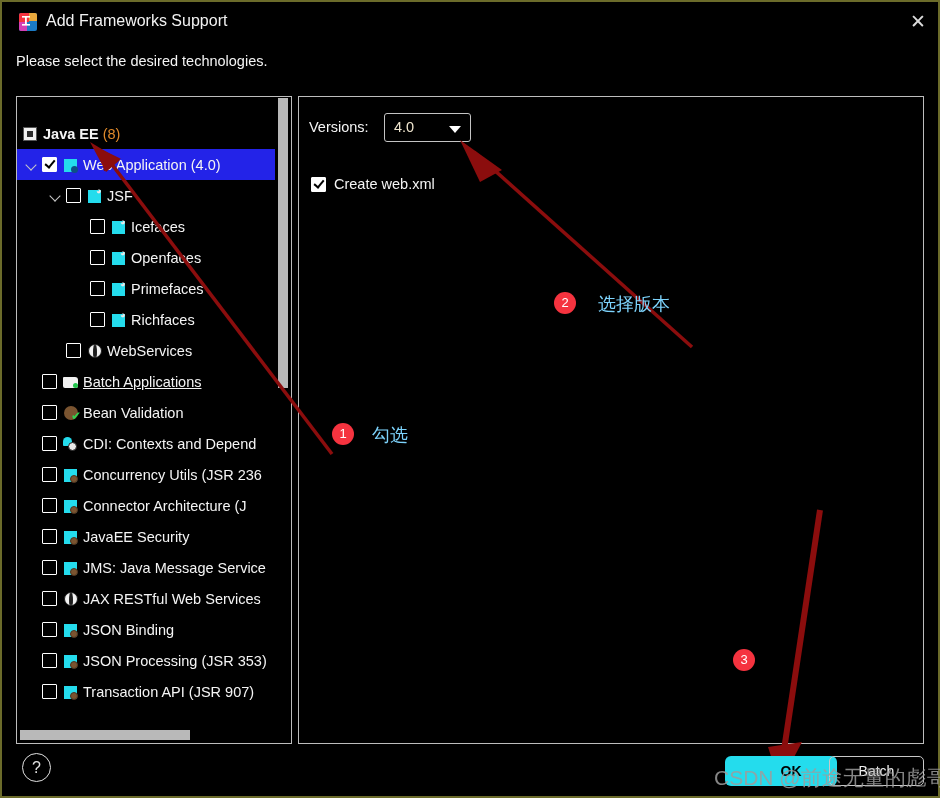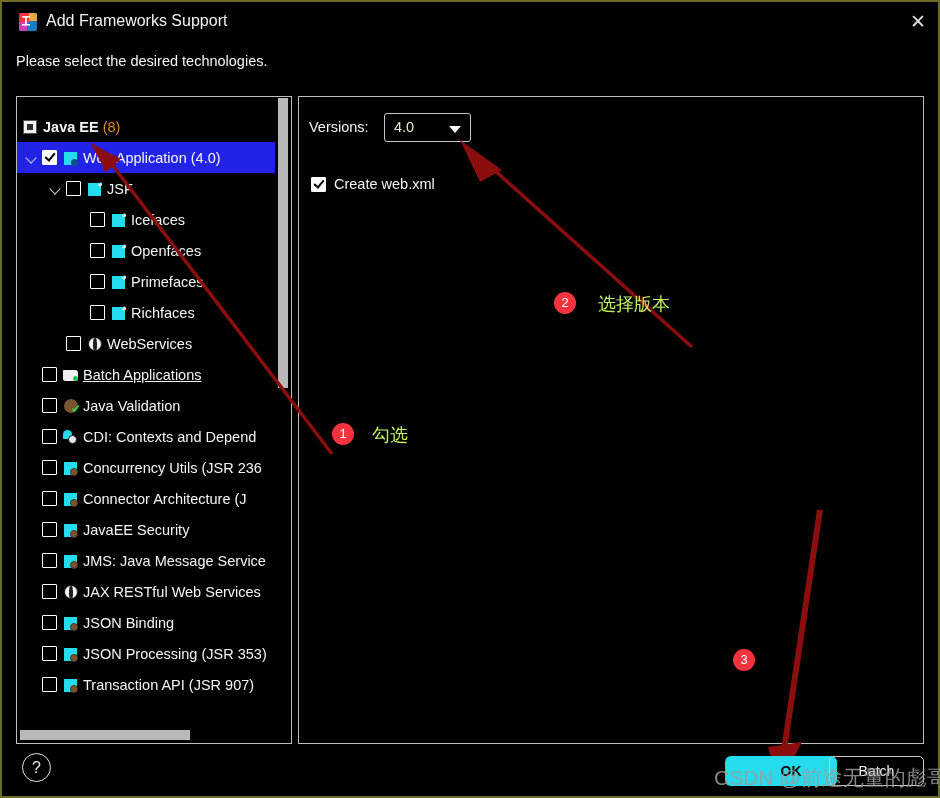--- a/index.html
+++ b/index.html
@@ -75,24 +75,23 @@
     left: 296px; top: 94px;
     width: 626px; height: 648px;
     border: 1px solid #bdbdbd;
     box-sizing: border-box;
     background: #000;
     overflow: hidden;
   }
   
   #tree {
     position: absolute;
-    left: 0; top: 9px;
+    left: 0; top: 16px;
     width: 258px;
     padding-top: 5px;
-    text-align: center;
   }
   .node {
     position: relative;
     height: 31px;
     white-space: nowrap;
     display: flex;
     align-items: center;
     font-size: 14.5px;
     color: #f4f4f4;
   }
@@ -357,21 +356,21 @@
     width: 22px; height: 22px;
     border-radius: 50%;
     background: #f5333f;
     color: #ffffff;
     font-size: 13px;
     line-height: 22px;
     text-align: center;
   }
   .ann-text {
     position: absolute;
-    color: #bef264;
+    color: #7dd3fc;
     font-size: 18px;
     white-space: nowrap;
     text-align: center;
   }
   #badge1 { left: 330px; top: 421px; }
   #ann1 { left: 370px; top: 421px; }
   #badge2 { left: 552px; top: 290px; }
   #ann2 { left: 596px; top: 290px; }
   #badge3 { left: 731px; top: 647px; }
   #overlay-svg {
@@ -534,21 +533,21 @@
             <span class="ic-folder"></span>
           </span>
           <span class="label">Batch Applications</span>
         </div>
         <div class="node" style="padding-left: 8px;">
           <span class="twisty"></span>
           <span class="cb"></span>
           <span class="tico">
             <span class="ic-beanbrown"></span>
           </span>
-          <span class="label">Java Validation</span>
+          <span class="label">Bean Validation</span>
         </div>
         <div class="node" style="padding-left: 8px;">
           <span class="twisty"></span>
           <span class="cb"></span>
           <span class="tico">
             <span class="ic-cdi"></span>
           </span>
           <span class="label">CDI: Contexts and Depend</span>
         </div>
         <div class="node" style="padding-left: 8px;">

